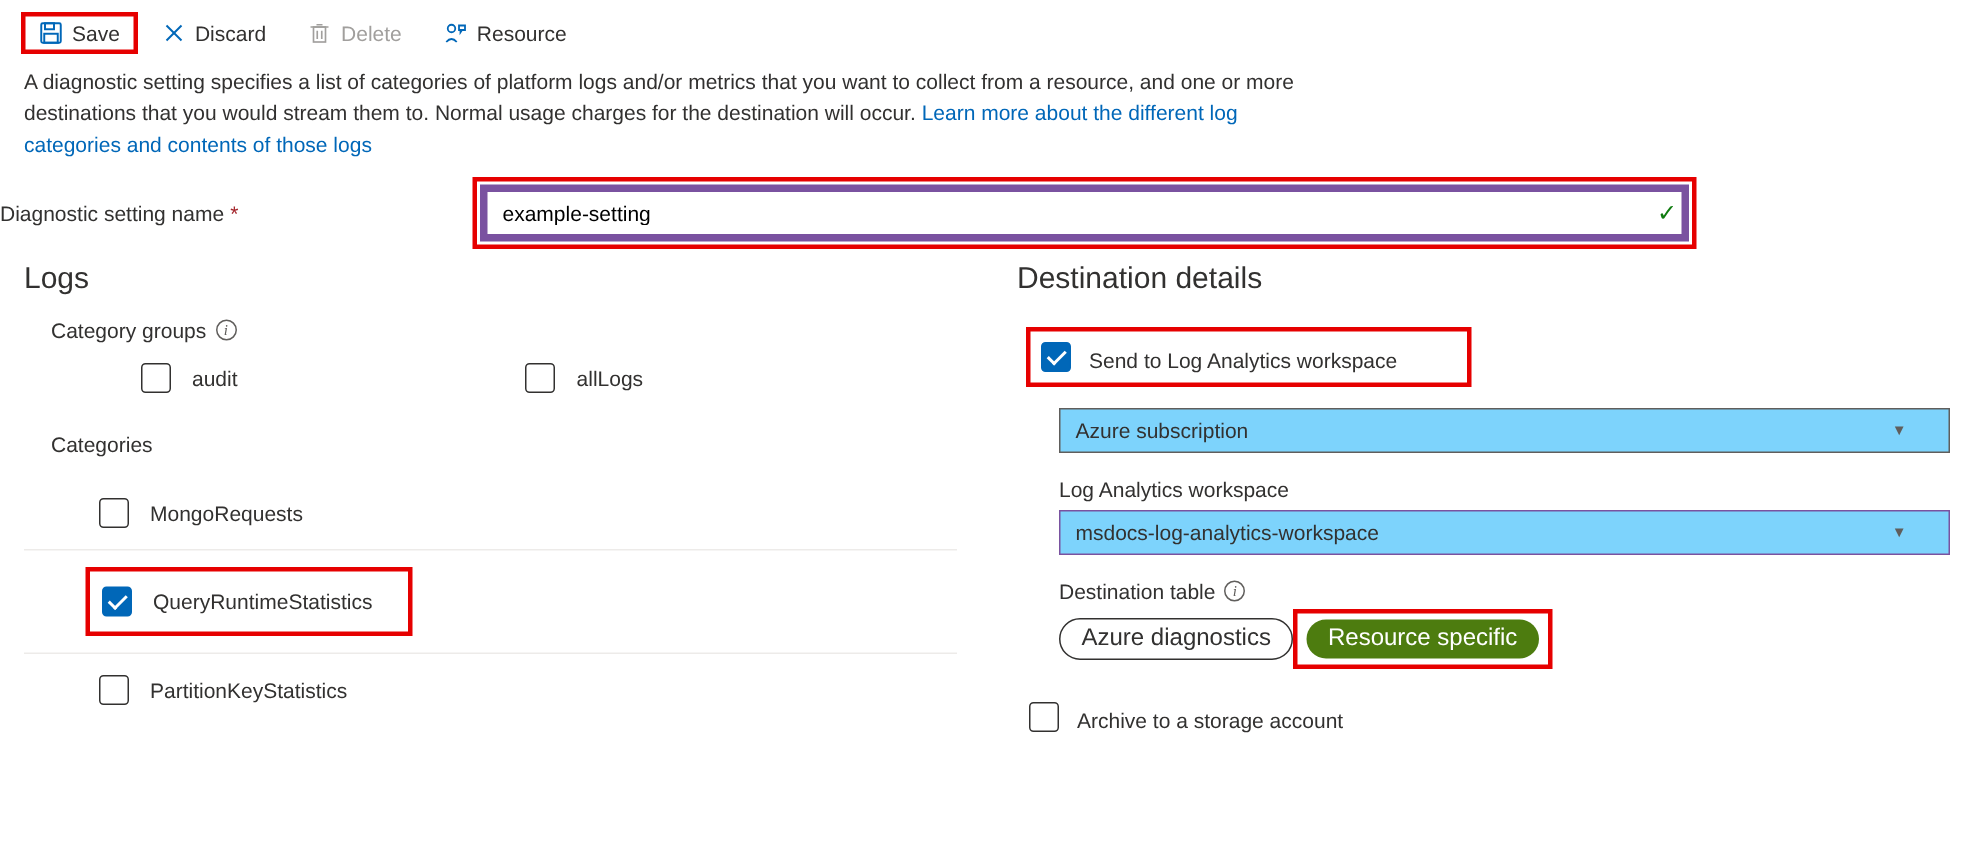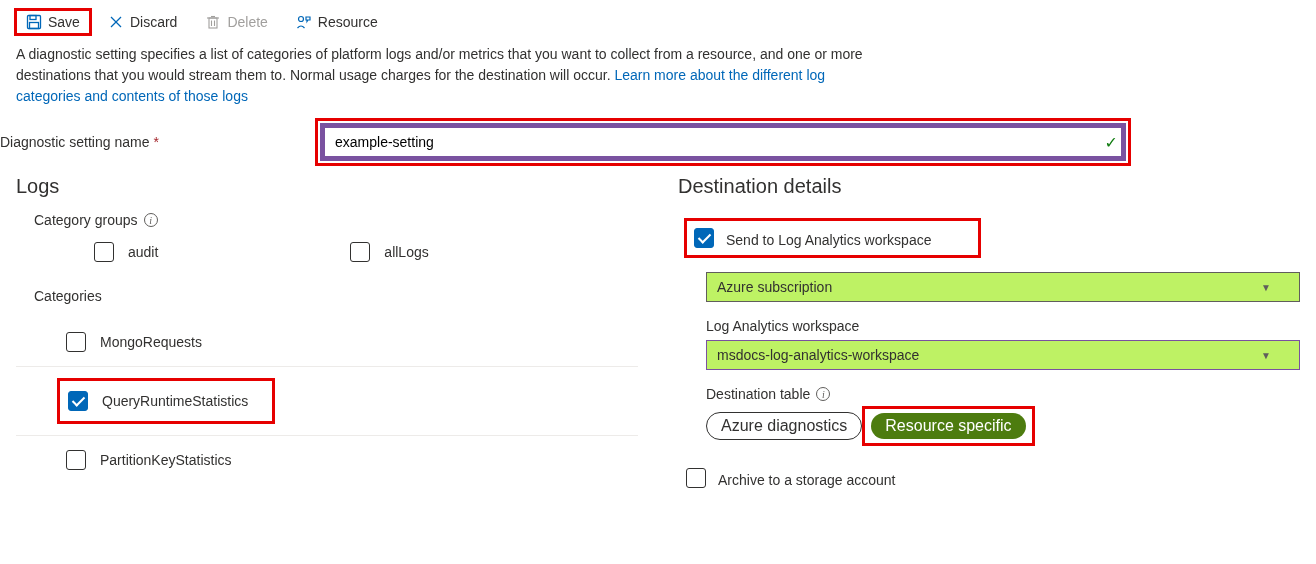--- a/index.html
+++ b/index.html
@@ -91,21 +91,21 @@
     display:flex; align-items:flex-end; gap:12px;
     padding:8px 48px 8px 8px;
   }
   .dest-check-wrap.hl-red { display:inline-block; outline:3px solid #e60000; margin:8px 0 10px 8px;}
   .dest-check-wrap { margin:8px 0 10px 8px;}
   .field-block { margin: 6px 0 16px 28px; }
   .field-label { display:flex; align-items:center; gap:6px; margin-bottom:6px;}
   .select {
     width:100%; max-width:620px;
     border:1px solid #605e5c; padding:6px 28px 6px 10px;
-    position:relative; background:#bef264; cursor:pointer;
+    position:relative; background:#7dd3fc; cursor:pointer;
     display:flex; justify-content:space-between; align-items:center;
   }
   .chev { font-size:10px; color:#605e5c;}
   .pill-toggle {
     display:inline-flex; border:1px solid #323130; border-radius:20px;
     overflow:hidden; height:28px; align-items:stretch;
   }
   .pill-toggle .opt {
     display:flex; align-items:center; padding:0 14px; font-size:16px; cursor:pointer;
   }

